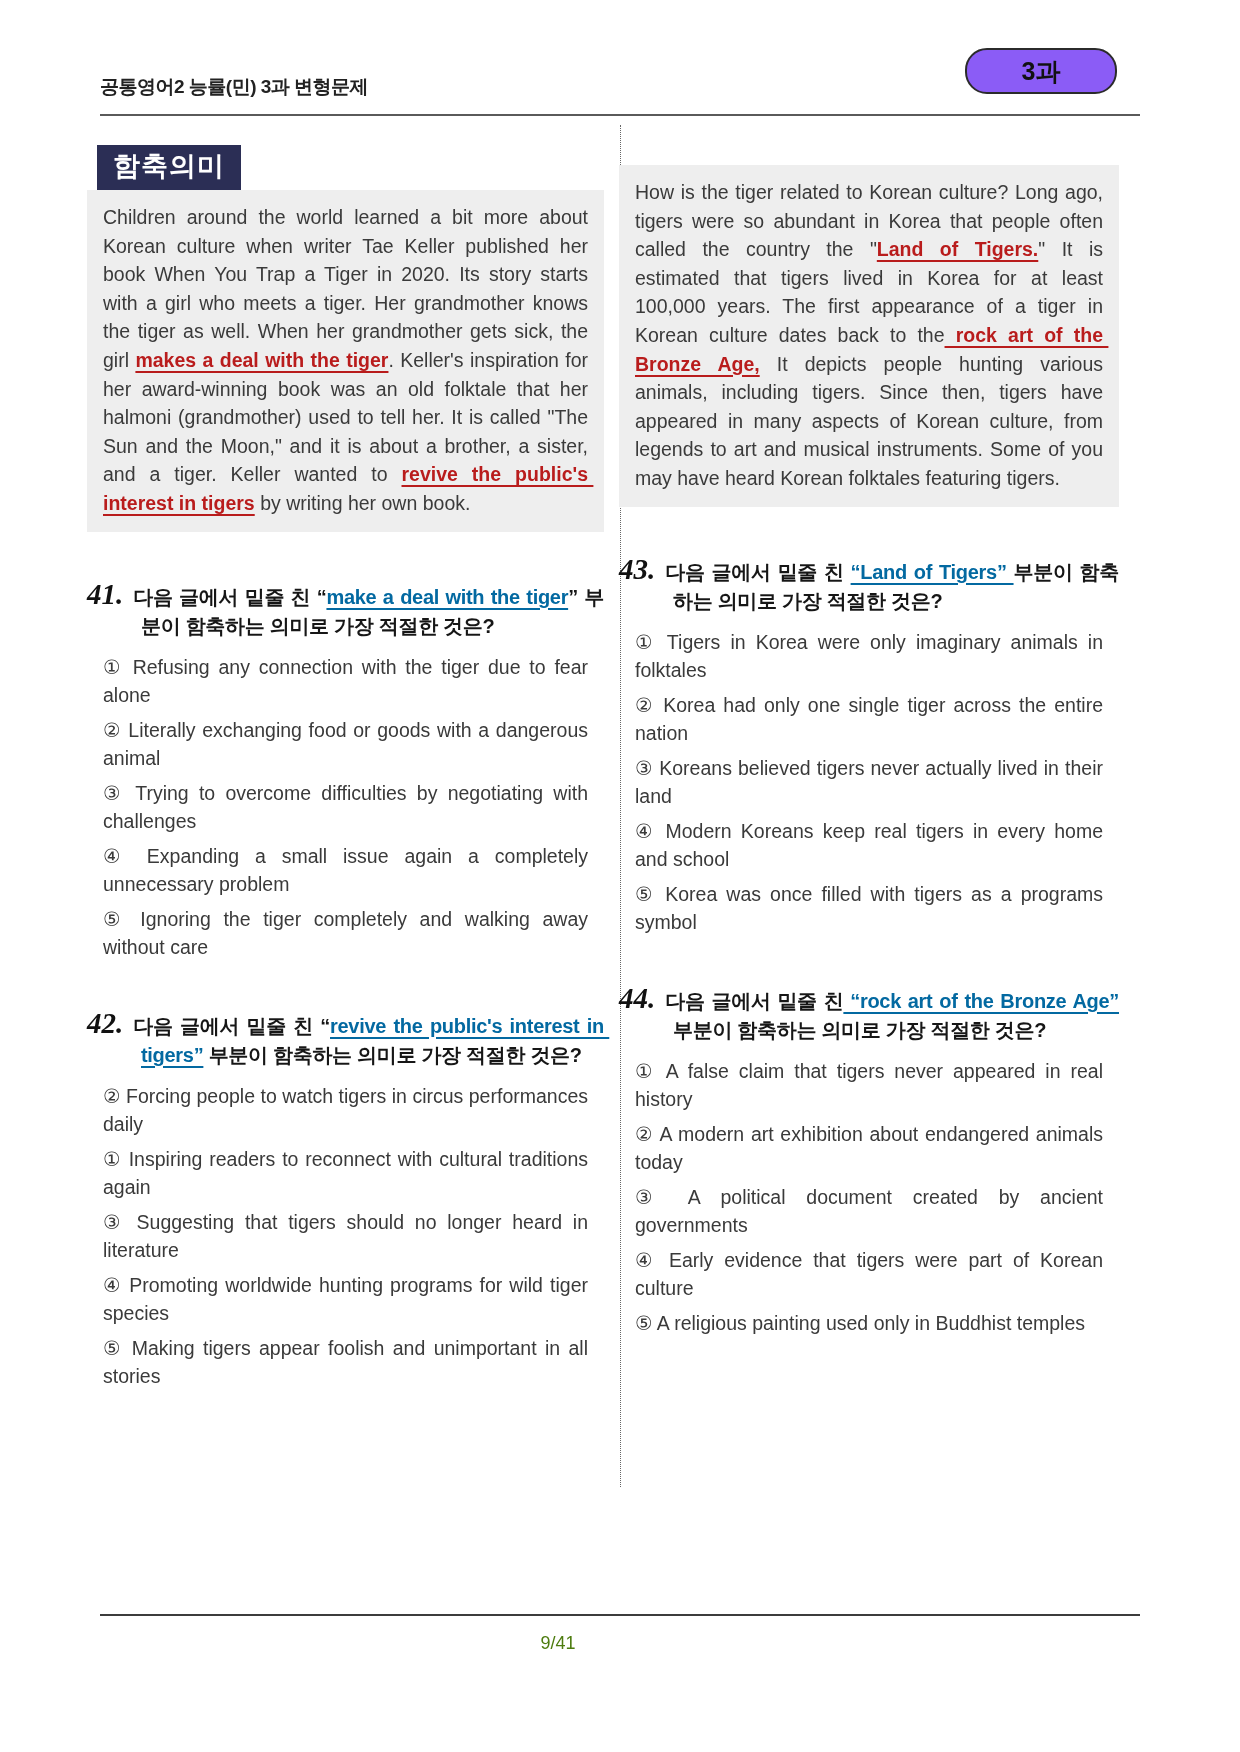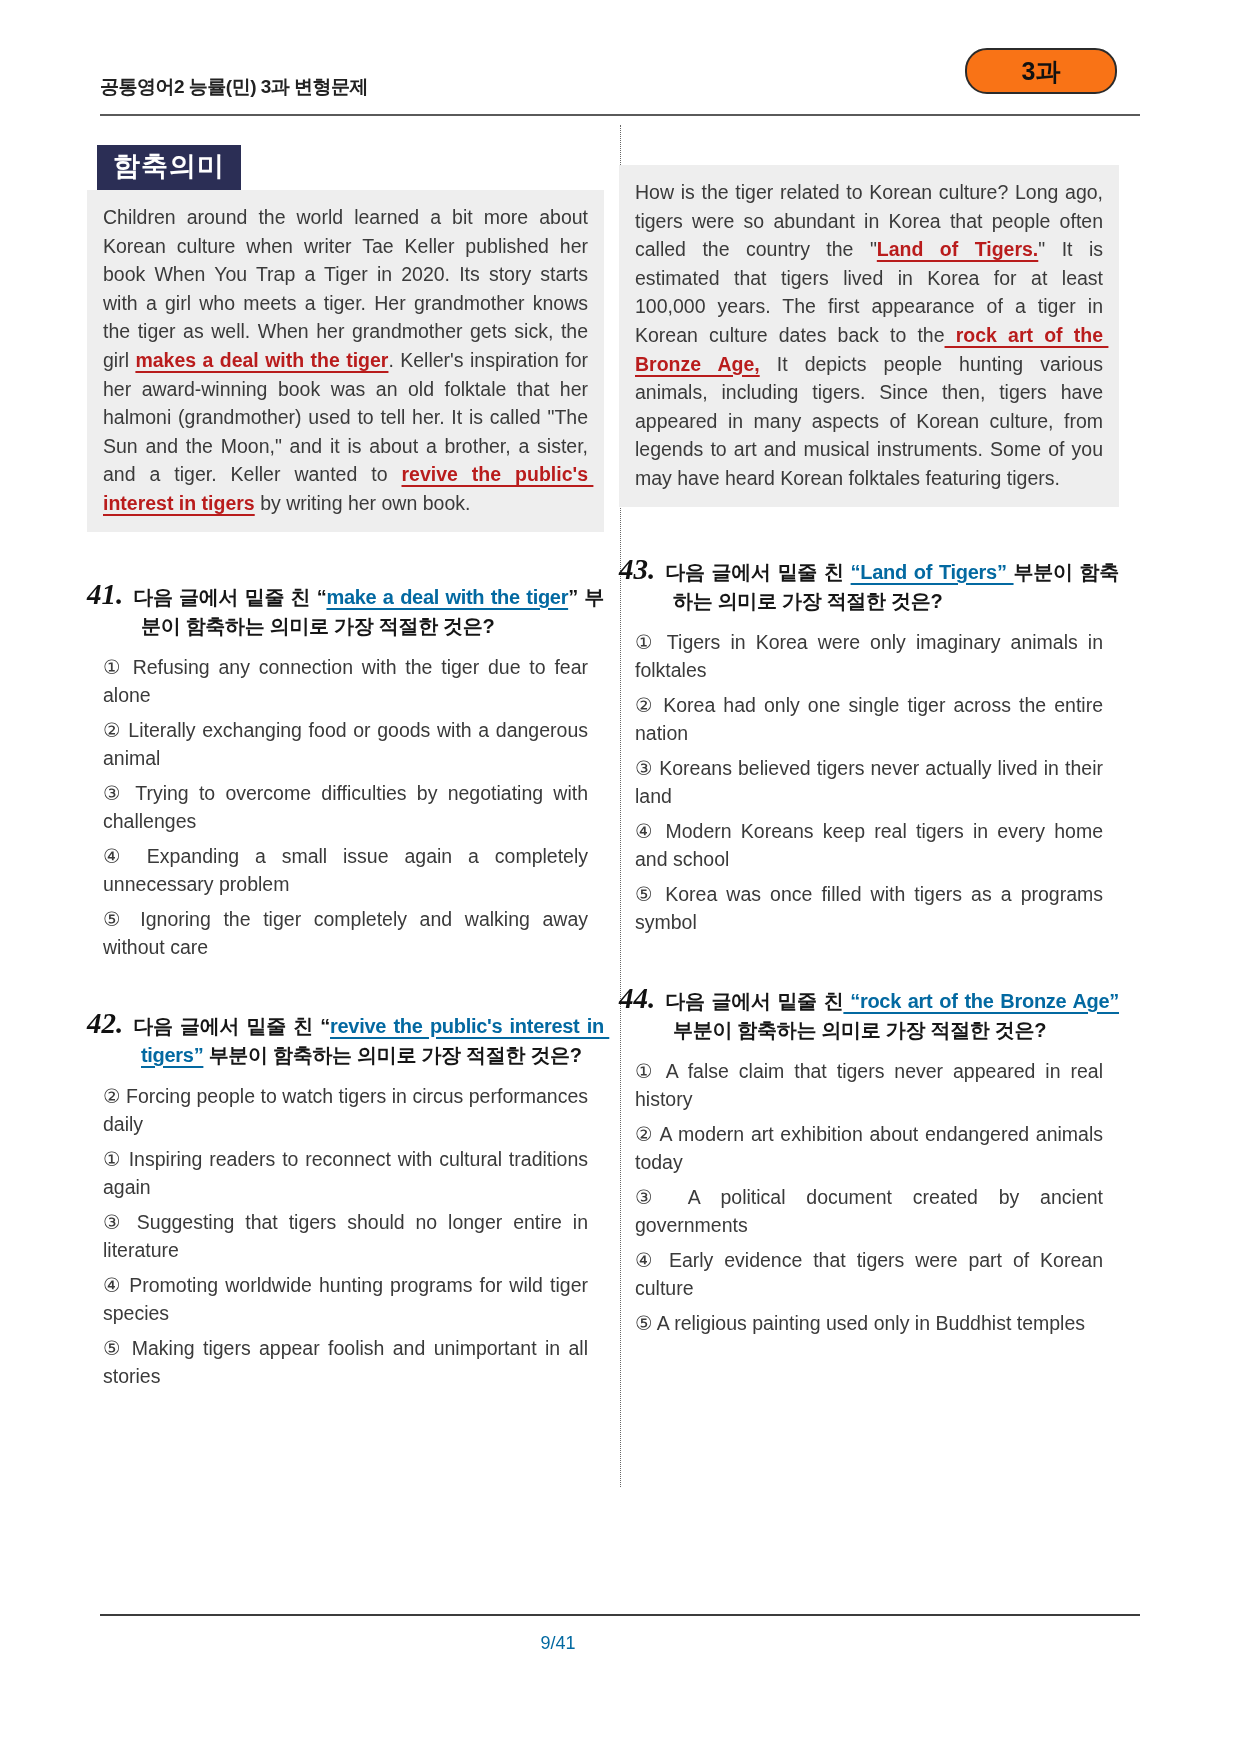--- a/index.html
+++ b/index.html
@@ -14,21 +14,21 @@
     position:absolute;left:100px;top:74px;
     font-size:19px;font-weight:bold;color:#222222;
     letter-spacing:-0.5px;
   }
   .chapter-badge{
     position:absolute;left:965px;top:48px;
     width:152px;height:46px;
     border:2px solid #2b2b2b;border-radius:22px;
     display:flex;align-items:center;justify-content:center;
     font-size:25px;font-weight:bold;color:#111111;
-    box-sizing:border-box;background:#f97316;
+    box-sizing:border-box;background:#8b5cf6;
   }
   .rule-top{
     position:absolute;left:100px;top:114px;width:1040px;
     border-top:2px solid #5a5a5a;
   }
   .col-divider{
     position:absolute;left:620px;top:125px;height:1362px;
     border-left:1px dotted #666666;
   }
   .columns{
@@ -84,21 +84,21 @@
     margin:7px 16px;
     font-size:19.5px;line-height:28px;
     text-align:justify;color:#3a3a3a;
   }
   .rule-bottom{
     position:absolute;left:100px;top:1614px;width:1040px;
     border-top:2px solid #3c3c3c;
   }
   .page-num{
     position:absolute;left:0;top:1633px;width:1116px;
-    text-align:center;font-size:18px;color:#0369a1;
+    text-align:center;font-size:18px;color:#4d7c0f;
   }
 </style>
 </head>
 <body>
 
 <div class="page">
 
   <div class="header-title">공통영어2 능률(민) 3과 변형문제</div>
   <div class="chapter-badge">
     <span>3과</span>
@@ -128,21 +128,21 @@
         </div>
       </div>
 
       <div class="question">
         <div class="q-head">
           <span class="q-num">42.</span><span>다음 글에서 밑줄 친 “</span><span class="stem-link">revive the public's interest in tigers”</span><span> 부분이 함축하는 의미로 가장 적절한 것은?</span>
         </div>
         <div class="q-options">
           <p class="option">② Forcing people to watch tigers in circus performances daily</p>
           <p class="option">① Inspiring readers to reconnect with cultural traditions again</p>
-          <p class="option">③ Suggesting that tigers should no longer entire in literature</p>
+          <p class="option">③ Suggesting that tigers should no longer heard in literature</p>
           <p class="option">④ Promoting worldwide hunting programs for wild tiger species</p>
           <p class="option">⑤ Making tigers appear foolish and unimportant in all stories</p>
         </div>
       </div>
     </div>
 
     <div class="col-right">
 
       <div class="passage">
         <span>How is the tiger related to Korean culture? Long ago, tigers were so abundant in Korea that people often called the country the "</span><span class="hl">Land of Tigers.</span><span>" It is estimated that tigers lived in Korea for at least 100,000 years. The first appearance of a tiger in Korean culture dates back to the</span><span class="hl"> rock art of the Bronze Age,</span><span> It depicts people hunting various animals, including tigers. Since then, tigers have appeared in many aspects of Korean culture, from legends to art and musical instruments. Some of you may have heard Korean folktales featuring tigers.</span>

